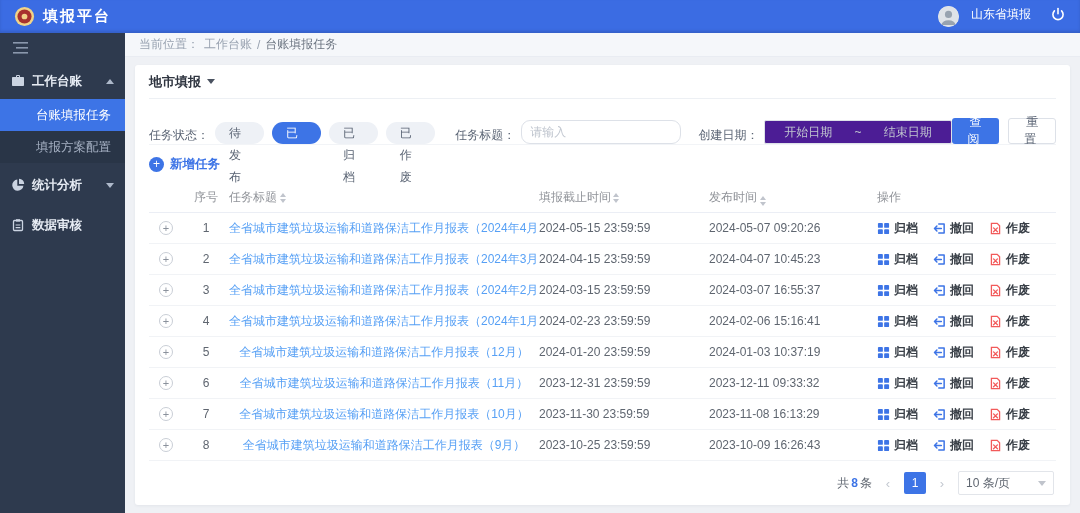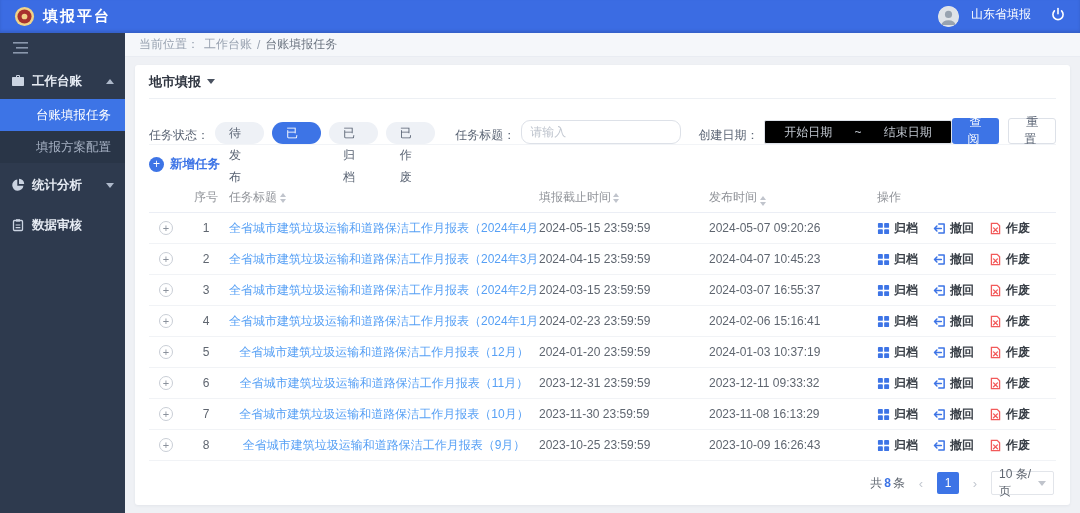--- a/index.html
+++ b/index.html
@@ -44,21 +44,21 @@
   .tab-row{height:34px;flex:0 0 auto;display:flex;align-items:center;gap:6px;border-bottom:1px solid #EDF0F4;font-size:13px;font-weight:700;color:#2F3540;}
   .tab-caret{width:0;height:0;border-left:4px solid transparent;border-right:4px solid transparent;border-top:5px solid #4A5260;}
 
   .filter-row{height:46px;flex:0 0 auto;display:flex;align-items:flex-end;font-size:12px;color:#5A6474;border-bottom:1px solid #F2F4F7;}
   .f-label{flex:0 0 auto;}
   .pills{display:flex;gap:8px;margin:0 0 0 6px;}
   .pill{height:22px;line-height:22px;padding:0 14px;border-radius:11px;background:#EEF1F6;color:#5A6474;font-size:12px;cursor:pointer;}
   .pill.active{background:var(--accent);color:#fff;}
   .inp{width:160px;height:24px;border:1px solid #DDE1E8;border-radius:9px;padding:0 8px;font-size:12px;color:#333;margin-left:6px;outline:none;}
   .inp::placeholder{color:#C0C6CF;}
-  .datebox{width:238px;height:24px;border:1px solid #DDE1E8;border-radius:2px;display:flex;align-items:center;color:#C0C6CF;font-size:12px;margin-left:6px;background:#000000;}
+  .datebox{width:238px;height:24px;border:1px solid #DDE1E8;border-radius:2px;display:flex;align-items:center;color:#C0C6CF;font-size:12px;margin-left:6px;background:#4c1d95;}
   .datebox span{flex:1;text-align:center;}
   .datebox .sep{flex:0 0 14px;color:#C0C6CF;}
   .sp1{width:26px;} .sp2{width:22px;}
   .btns{margin-left:auto;display:flex;gap:9px;}
   .btn{height:26px;border-radius:3px;font-size:12px;display:flex;align-items:center;padding:0 12px;letter-spacing:4px;text-indent:4px;cursor:pointer;border:1px solid transparent;font-family:inherit;}
   .btn-primary{background:var(--accent);color:#fff;}
   .btn-plain{background:#fff;border-color:#DDE1E8;color:#5A6474;}
 
   .toolbar-row{height:38px;flex:0 0 auto;display:flex;align-items:center;gap:6px;color:var(--accent);font-size:12.5px;font-weight:700;}
   .plus-circle{width:15px;height:15px;border-radius:50%;background:var(--accent);color:#fff;display:flex;align-items:center;justify-content:center;font-size:12px;font-weight:400;line-height:1;cursor:pointer;}
@@ -85,21 +85,21 @@
   .op i{font-style:normal;}
   .op .ic{width:13px;height:13px;}
   .ic-blue{color:var(--accent);}
   .ic-red{color:var(--danger);}
 
   
   .pagination{margin-top:auto;display:flex;align-items:center;justify-content:flex-end;gap:9px;padding:10px 2px 12px;font-size:12px;color:#5F6670;flex:0 0 auto;}
   .total b{color:var(--accent);font-weight:700;padding:0 2px;}
   .pg-arrow{color:#C3C8D0;font-size:13px;width:14px;text-align:center;cursor:pointer;user-select:none;}
   .page-num{width:22px;height:22px;background:var(--accent);color:#fff;display:flex;align-items:center;justify-content:center;border-radius:2px;cursor:pointer;}
-  .size-select{width:63px;height:24px;border:1px solid #E2E5EA;border-radius:2px;display:flex;align-items:center;justify-content:space-between;padding:0 7px;color:#5F6670;background:#fff;cursor:pointer;}
+  .size-select{width:96px;height:24px;border:1px solid #E2E5EA;border-radius:2px;display:flex;align-items:center;justify-content:space-between;padding:0 7px;color:#5F6670;background:#fff;cursor:pointer;}
   .size-caret{width:0;height:0;border-left:4px solid transparent;border-right:4px solid transparent;border-top:5px solid #C0C4CC;}
 </style>
 </head>
 <body>
 
 <div class="app">
 
   <div class="topbar">
     <svg class="logo" viewBox="0 0 22 22">
       <circle cx="11" cy="11" r="10" fill="#F2D488"></circle>

